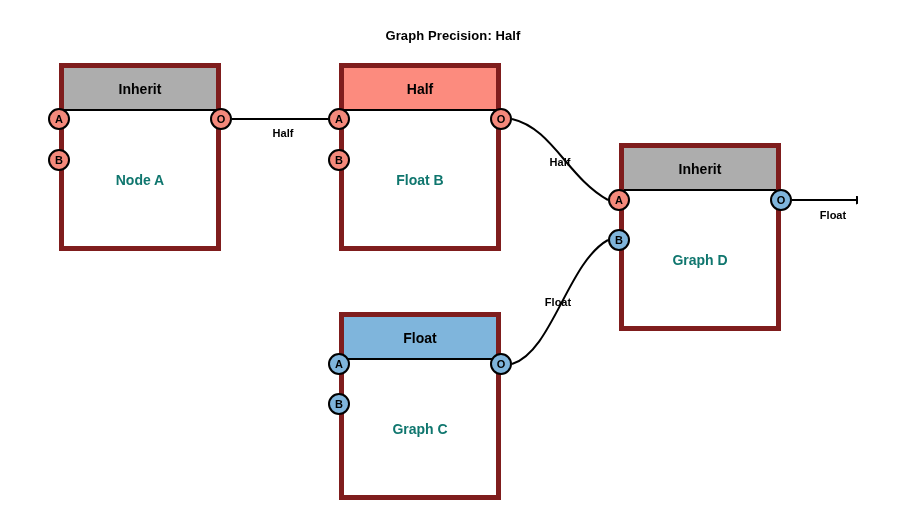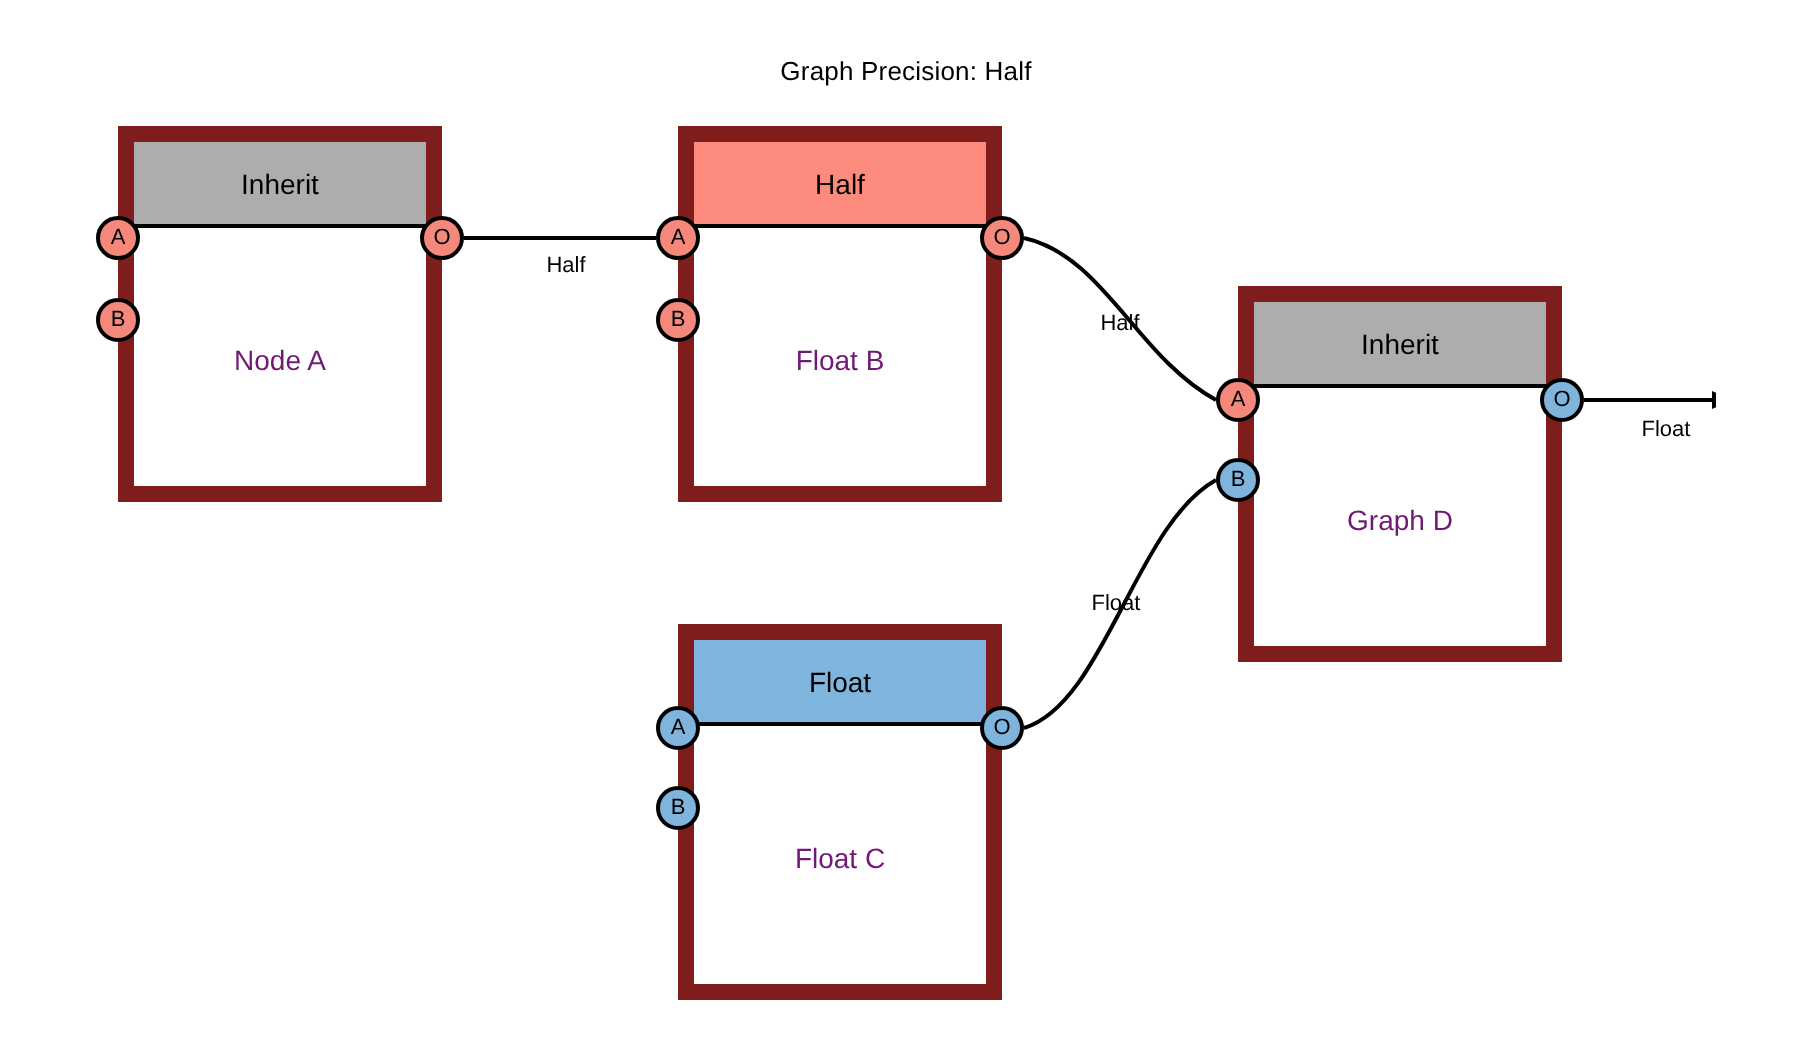--- a/index.html
+++ b/index.html
@@ -7,35 +7,36 @@
     padding: 0;
     background: #ffffff;
   }
   #stage {
     position: relative;
     width: 858px;
     height: 531px;
     background: #ffffff;
     font-family: "Liberation Sans", sans-serif;
     overflow: hidden;
+    font-weight: bold;
   }
   #graph-title {
     position: absolute;
     left: 0;
     top: 28px;
     width: 906px;
     text-align: center;
     font-size: 13px;
     color: #000000;
     letter-spacing: 0.1px;
   }
   .node {
     position: absolute;
     box-sizing: border-box;
-    border: 8px solid #7f1d1d;
+    border: 5px solid #7f1d1d;
     background: #ffffff;
   }
   .node-header {
     position: absolute;
     left: 0;
     top: 0;
     right: 0;
     height: 43px;
     border-bottom: 2px solid #000000;
     box-sizing: border-box;
@@ -48,21 +49,21 @@
   .node-body-label {
     position: absolute;
     left: 0;
     right: 0;
     top: 45px;
     bottom: 0;
     display: flex;
     align-items: center;
     justify-content: center;
     font-size: 14px;
-    color: #701a75;
+    color: #0f766e;
   }
   .port {
     position: absolute;
     width: 22px;
     height: 22px;
     border-radius: 50%;
     border: 2px solid #000000;
     box-sizing: border-box;
     display: flex;
     align-items: center;
@@ -119,21 +120,21 @@
       <div class="port" style="background: rgb(244, 137, 123); top: 108px; left: 210px;">O</div>
       <div class="node" style="left: 339px; top: 63px; width: 162px; height: 188px;">
         <div class="node-header" style="background: rgb(252, 139, 126);">Half</div>
         <div class="node-body-label">Float B</div>
       </div>
       <div class="port" style="background: rgb(244, 137, 123); top: 108px; left: 328px;">A</div>
       <div class="port" style="background: rgb(244, 137, 123); top: 149px; left: 328px;">B</div>
       <div class="port" style="background: rgb(244, 137, 123); top: 108px; left: 490px;">O</div>
       <div class="node" style="left: 339px; top: 312px; width: 162px; height: 188px;">
         <div class="node-header" style="background: rgb(127, 181, 220);">Float</div>
-        <div class="node-body-label">Float C</div>
+        <div class="node-body-label">Graph C</div>
       </div>
       <div class="port" style="background: rgb(127, 181, 220); top: 353px; left: 328px;">A</div>
       <div class="port" style="background: rgb(127, 181, 220); top: 393px; left: 328px;">B</div>
       <div class="port" style="background: rgb(127, 181, 220); top: 353px; left: 490px;">O</div>
       <div class="node" style="left: 619px; top: 143px; width: 162px; height: 188px;">
         <div class="node-header" style="background: rgb(173, 173, 173);">Inherit</div>
         <div class="node-body-label">Graph D</div>
       </div>
       <div class="port" style="background: rgb(244, 137, 123); top: 189px; left: 608px;">A</div>
       <div class="port" style="background: rgb(127, 181, 220); top: 229px; left: 608px;">B</div>

